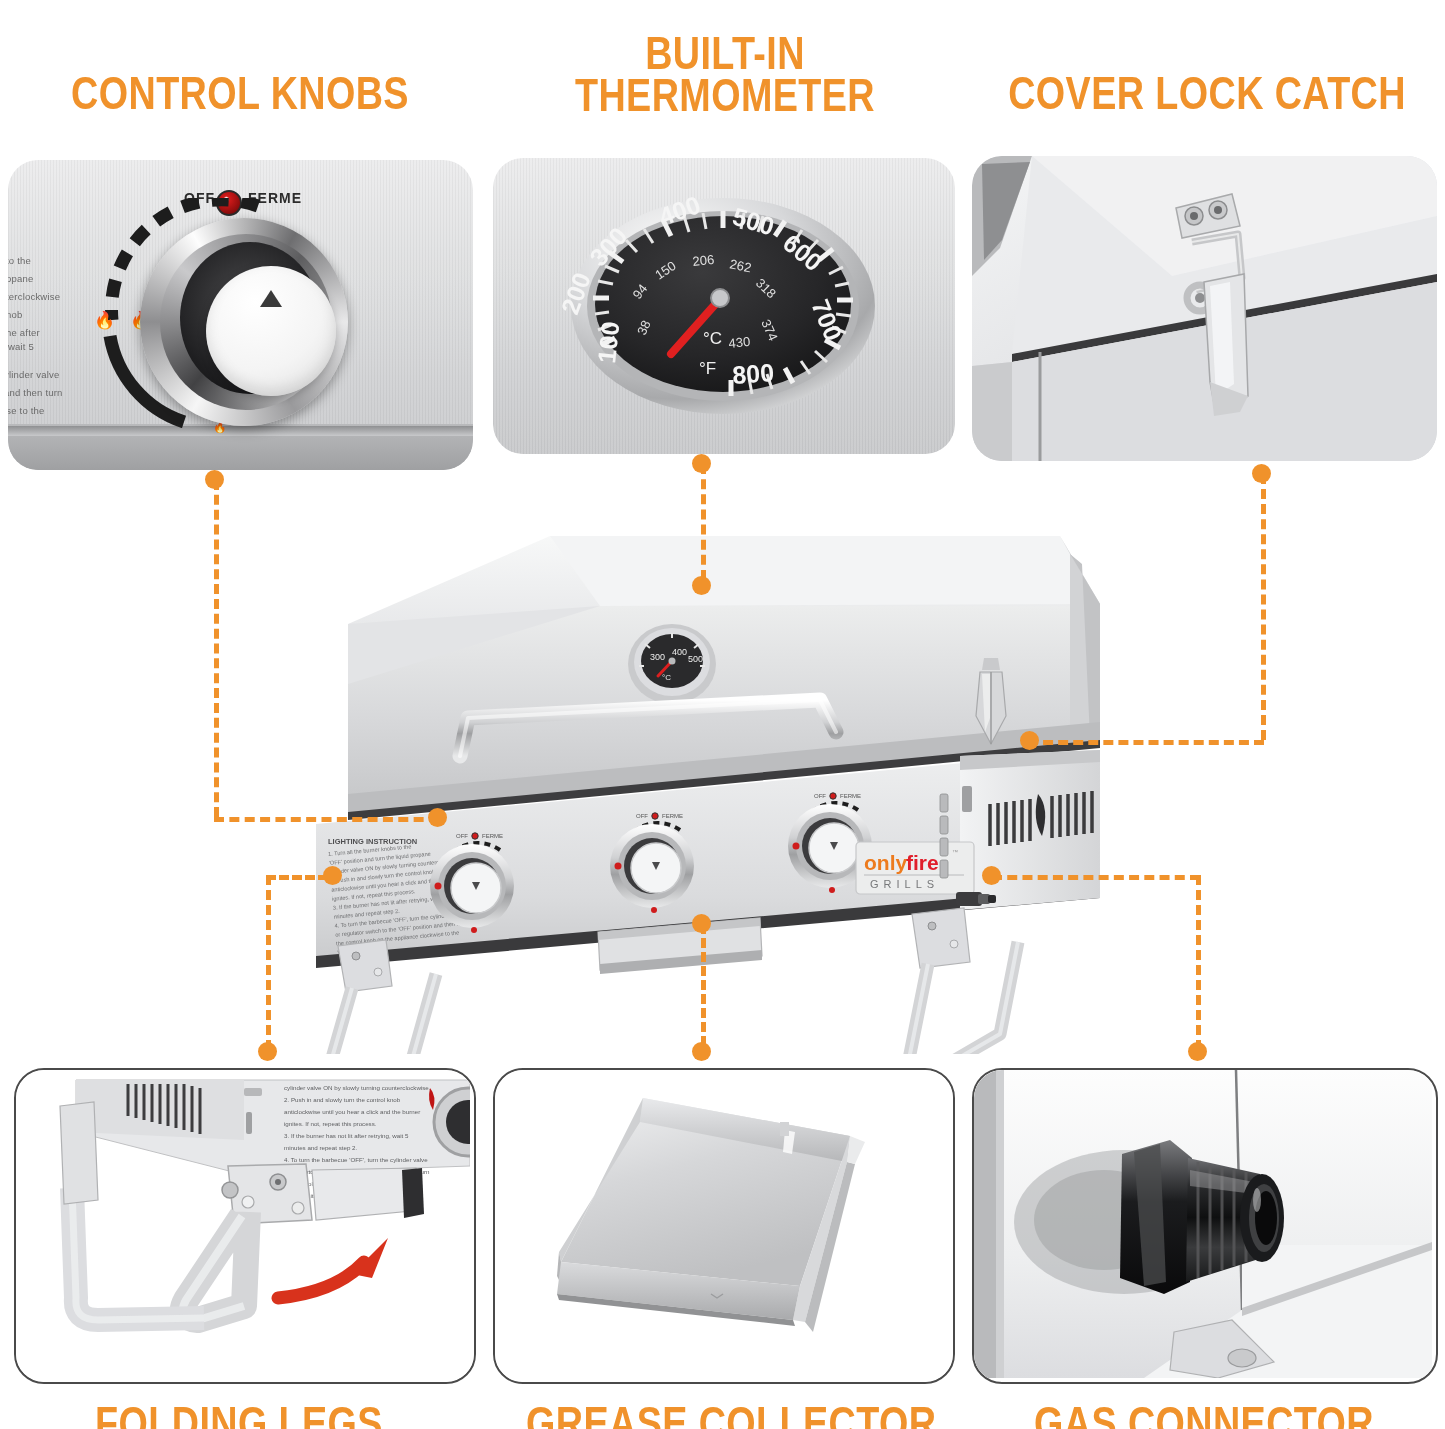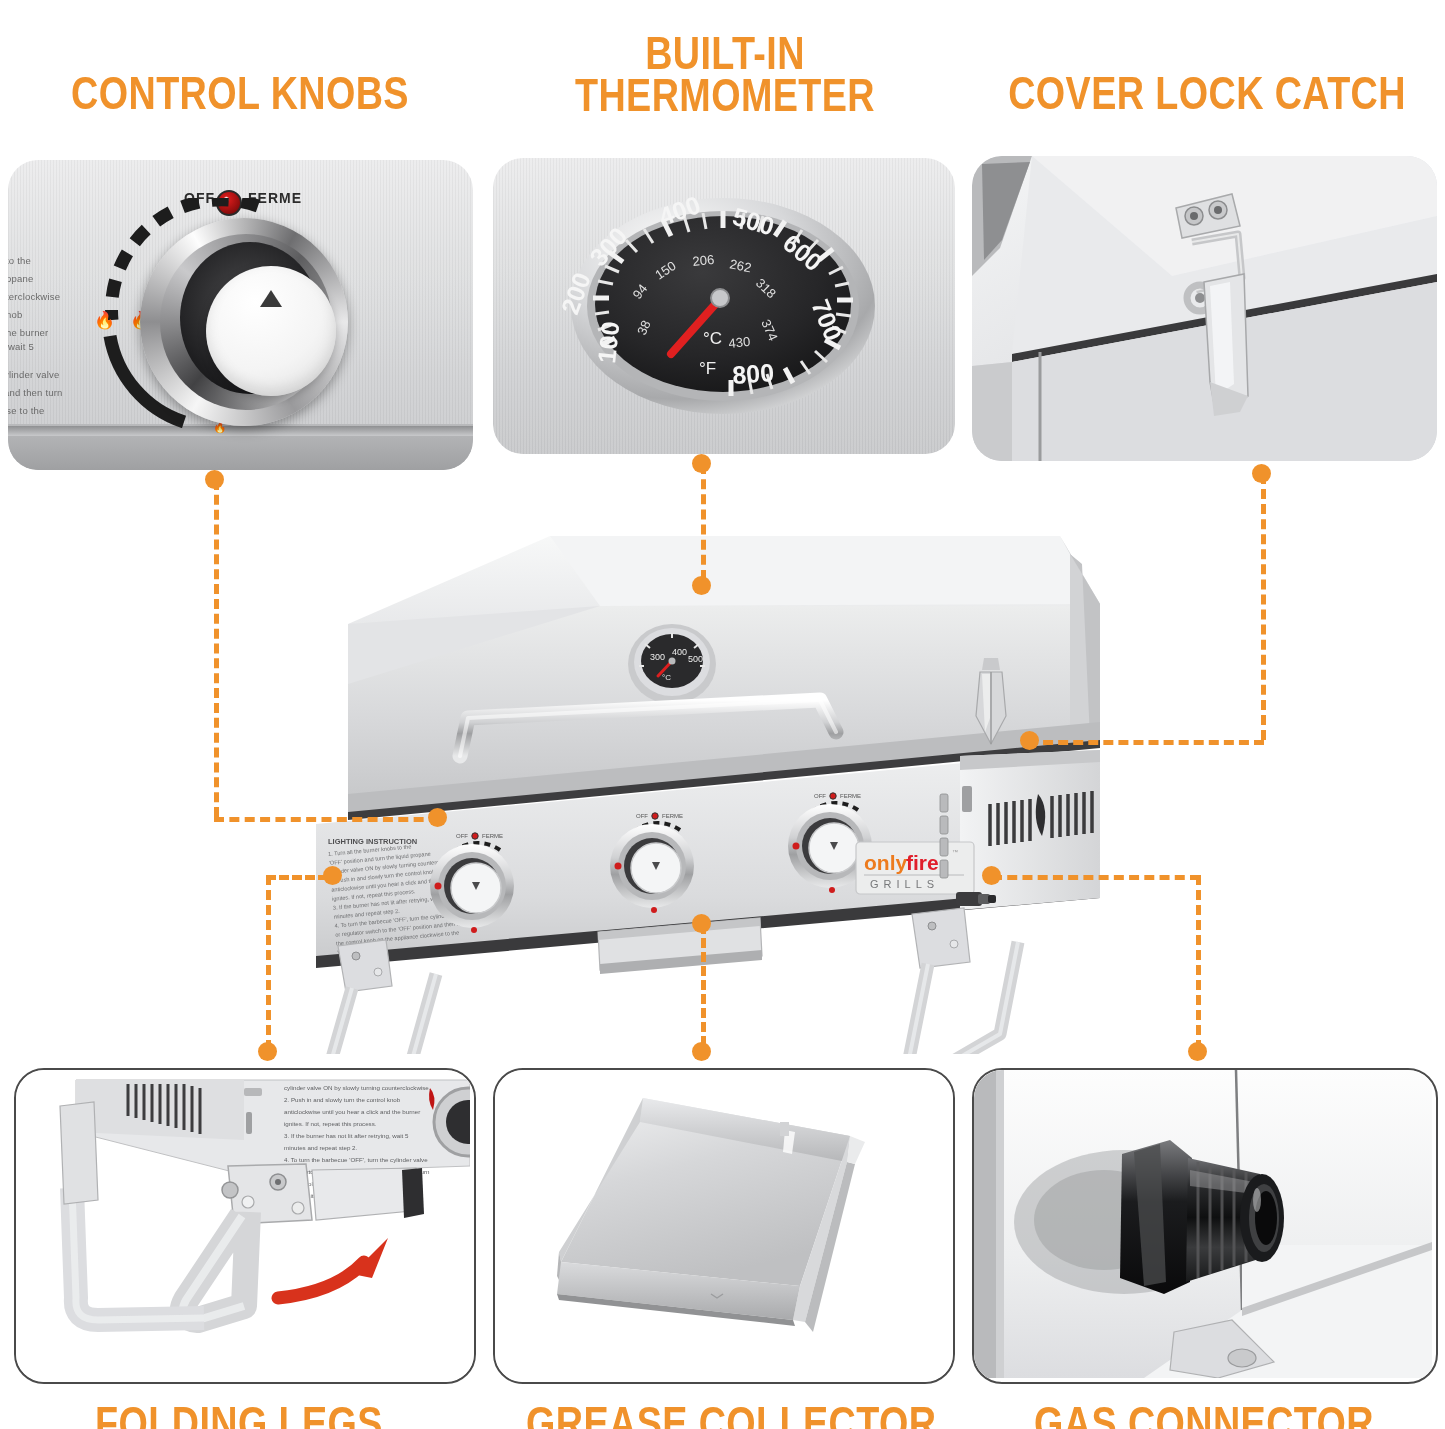--- a/index.html
+++ b/index.html
@@ -96,21 +96,21 @@
 
       <div style="position:absolute;left:0;bottom:0;width:100%;height:46px;
                   background:linear-gradient(180deg,#b9babc,#9fa0a2);"></div>
       <div style="position:absolute;left:0;bottom:34px;width:100%;height:10px;
                   background:linear-gradient(180deg,#8f9092,#c8c9cb);"></div>
 
       <div class="kn-txt" style="left:-2px;top:92px;width:74px;">to the
 opane
 terclockwise
 nob
-he burner</div>
+he after</div>
       <div class="kn-txt" style="left:0px;top:178px;width:74px;">wait 5</div>
       <div class="kn-txt" style="left:-4px;top:206px;width:78px;">ylinder valve
 and then turn
 ise to the</div>
 
       <div class="kn-off" style="left:176px;top:30px;">OFF</div>
       <div class="kn-reddot" style="left:208px;top:30px;"></div>
       <div class="kn-off" style="left:240px;top:30px;">FERME</div>
 
       <svg style="position:absolute;left:80px;top:38px;" width="200" height="230">

